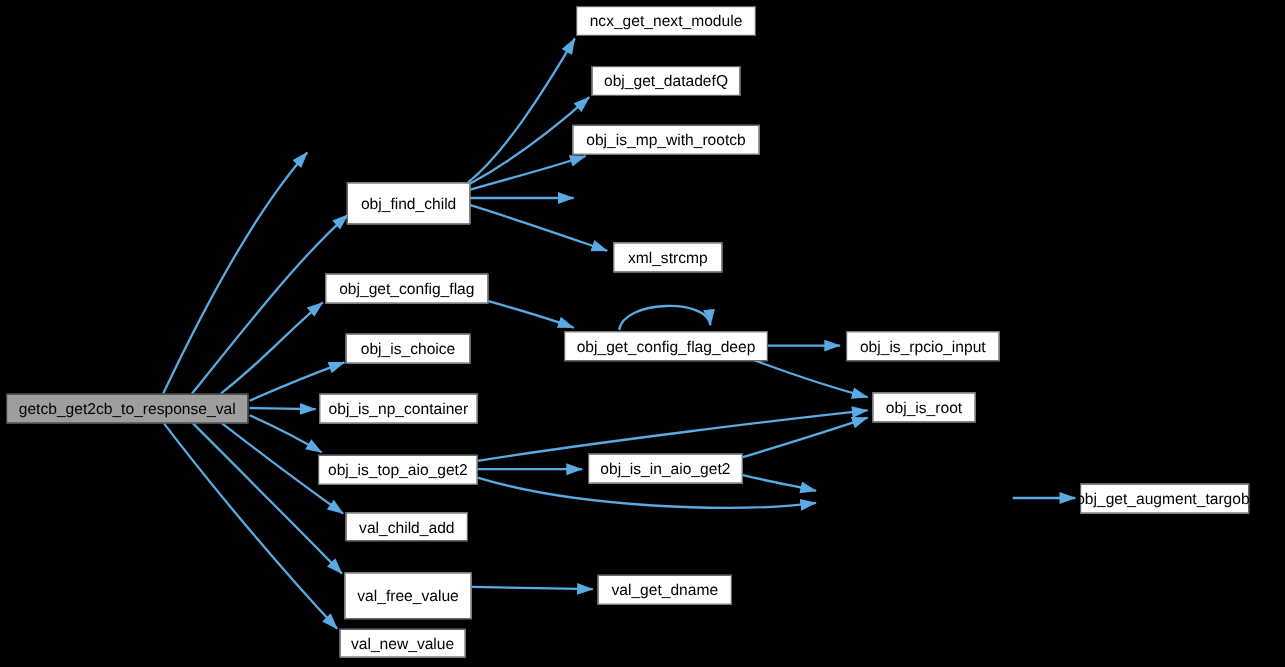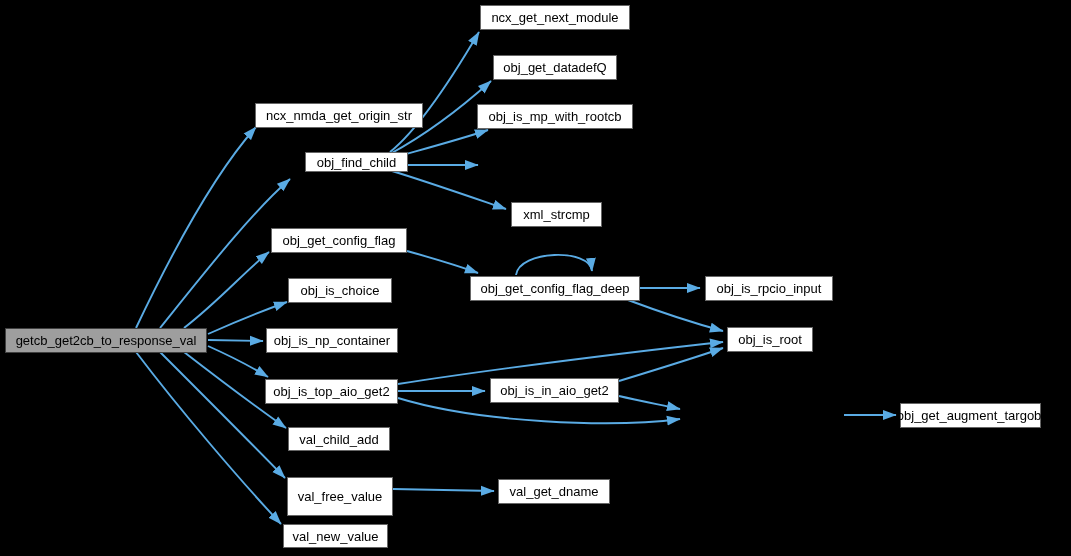--- a/index.html
+++ b/index.html
@@ -83,24 +83,21 @@
     <path class="edge" d="M619,381 C655,370 697,357 723,348" marker-end="url(#arrow)" stroke="#5aabe4"></path>
     <path class="edge" d="M619,396 C640,401 662,405 680,409" marker-end="url(#arrow)" stroke="#5aabe4"></path>
     <path class="edge" d="M844,415 L896,415" marker-end="url(#arrow)" stroke="#5aabe4"></path>
     <path class="edge" d="M393,489 L494,491" marker-end="url(#arrow)" stroke="#5aabe4"></path>
   </svg>
 
   <div class="node root" style="left:5px;top:328px;width:202px;height:25px">
       <span class="lbl">getcb_get2cb_to_response_val</span>
     </div>
 
-  <div class="node" style="left:255px;top:103px;width:168px;height:25px">
-      <span class="lbl">ncx_nmda_get_origin_str</span>
-    </div>
-  <div class="node" style="left:305px;top:152px;width:103px;height:20px">
+  <div class="node" style="left:289px;top:152px;width:103px;height:35px">
       <span class="lbl">obj_find_child</span>
     </div>
   <div class="node" style="left:271px;top:228px;width:136px;height:25px">
       <span class="lbl">obj_get_config_flag</span>
     </div>
   <div class="node" style="left:288px;top:278px;width:104px;height:25px">
       <span class="lbl">obj_is_choice</span>
     </div>
   <div class="node" style="left:266px;top:328px;width:132px;height:25px">
       <span class="lbl">obj_is_np_container</span>

